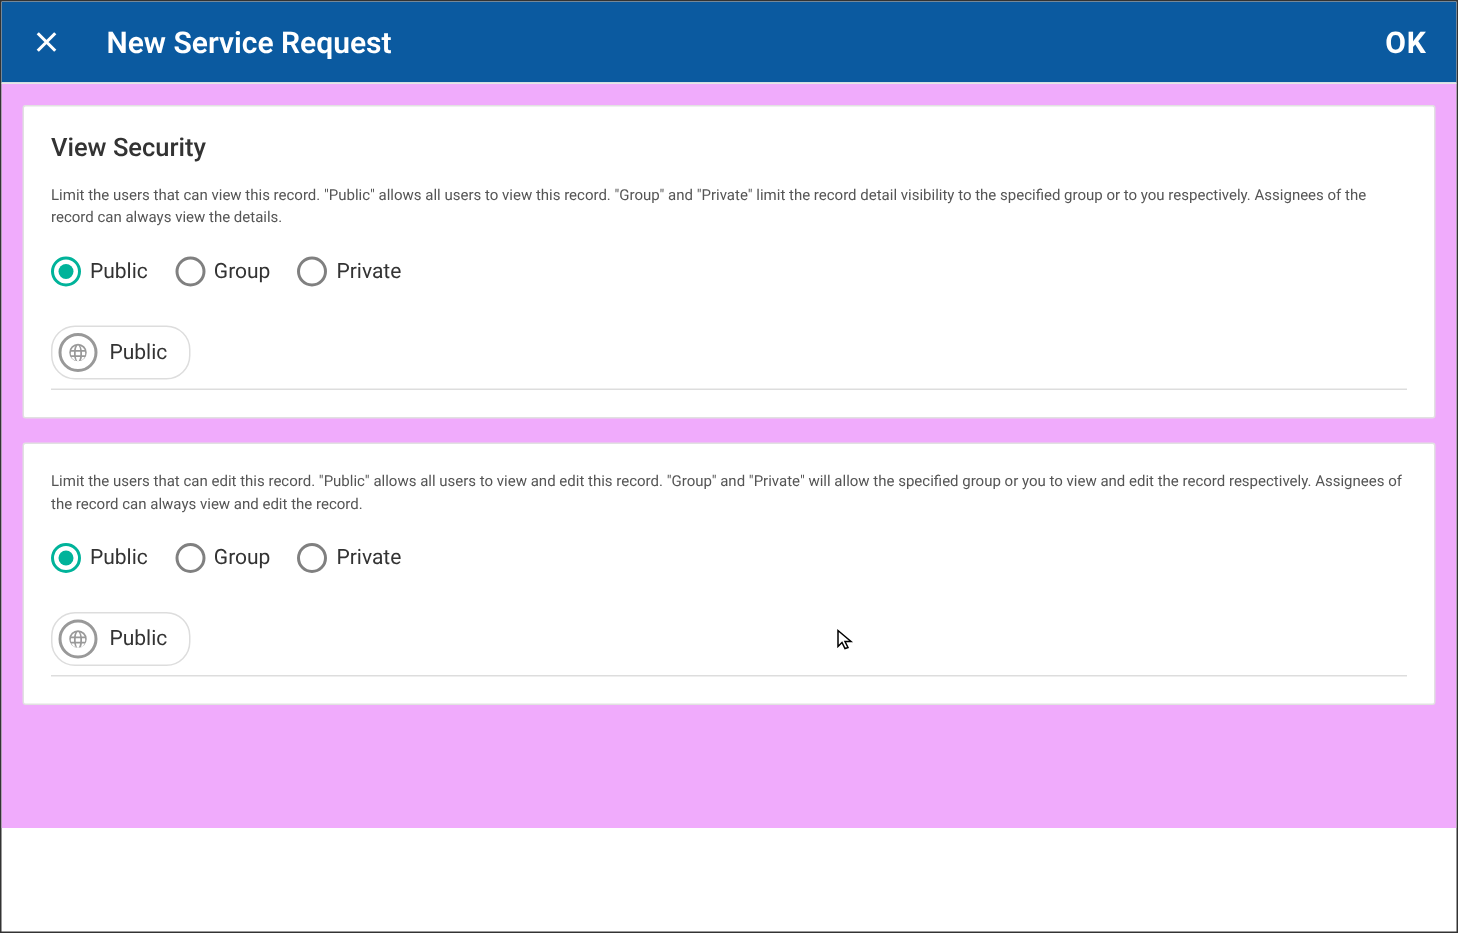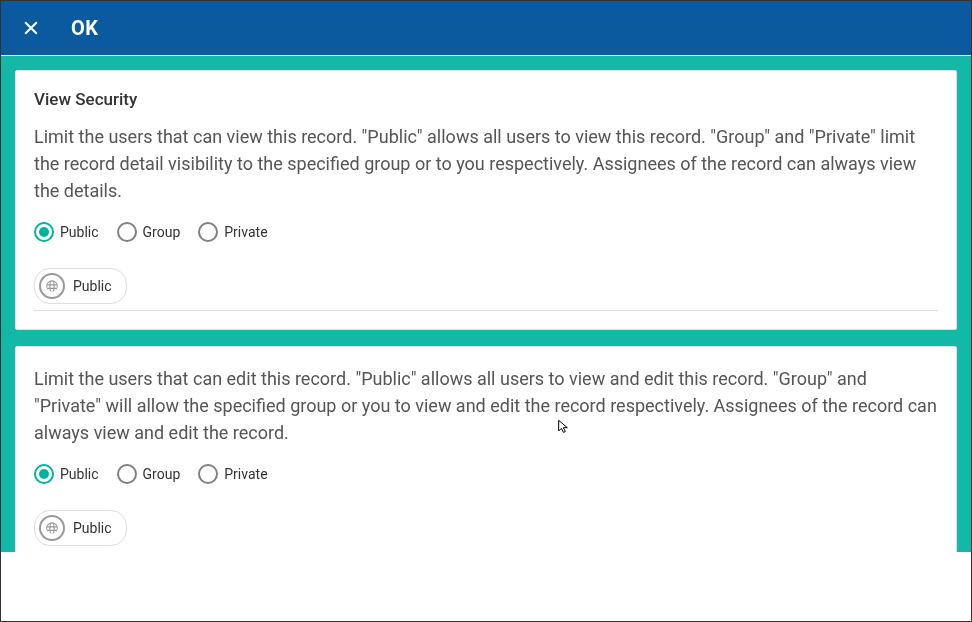--- a/index.html
+++ b/index.html
@@ -82,40 +82,40 @@
       width: 18px;
       height: 18px;
       fill: #333;
     }
     .tab-label {
       font-size: 12px;
       letter-spacing: 1px;
       color: #555;
     }
     .content {
-      background: #14b8a6;
+      background: #f0abfc;
       padding: 14px;
       height: calc(100% - 54px - 70px);
       overflow-y: auto;
     }
     .card {
       background: #fff;
       border: 1px solid #e1e1e1;
       border-radius: 2px;
       padding: 18px;
       margin-bottom: 16px;
     }
     .card-title {
       font-size: 17px;
       color: #333;
       margin-bottom: 14px;
       font-weight: 500;
     }
     .card-desc {
-      font-size: 18px;
+      font-size: 10px;
       color: #555;
       line-height: 1.5;
       margin-bottom: 18px;
     }
     .radios {
       display: flex;
       gap: 18px;
       margin-bottom: 26px;
     }
     .radio-item {
@@ -196,20 +196,21 @@
   </style>
 </head>
 <body>
 
 <div class="header">
   <span class="close-icon">
     <svg viewBox="0 0 24 24" fill="none">
         <path d="M5 5 L19 19 M19 5 L5 19"></path>
       </svg>
   </span>
+  <span class="title">New Service Request</span>
   <span class="ok-button">OK</span>
 </div>
 
 <div class="tabs">
 </div>
 
 <div class="content">
 
   <div class="card">
     <div class="card-title">View Security</div>

